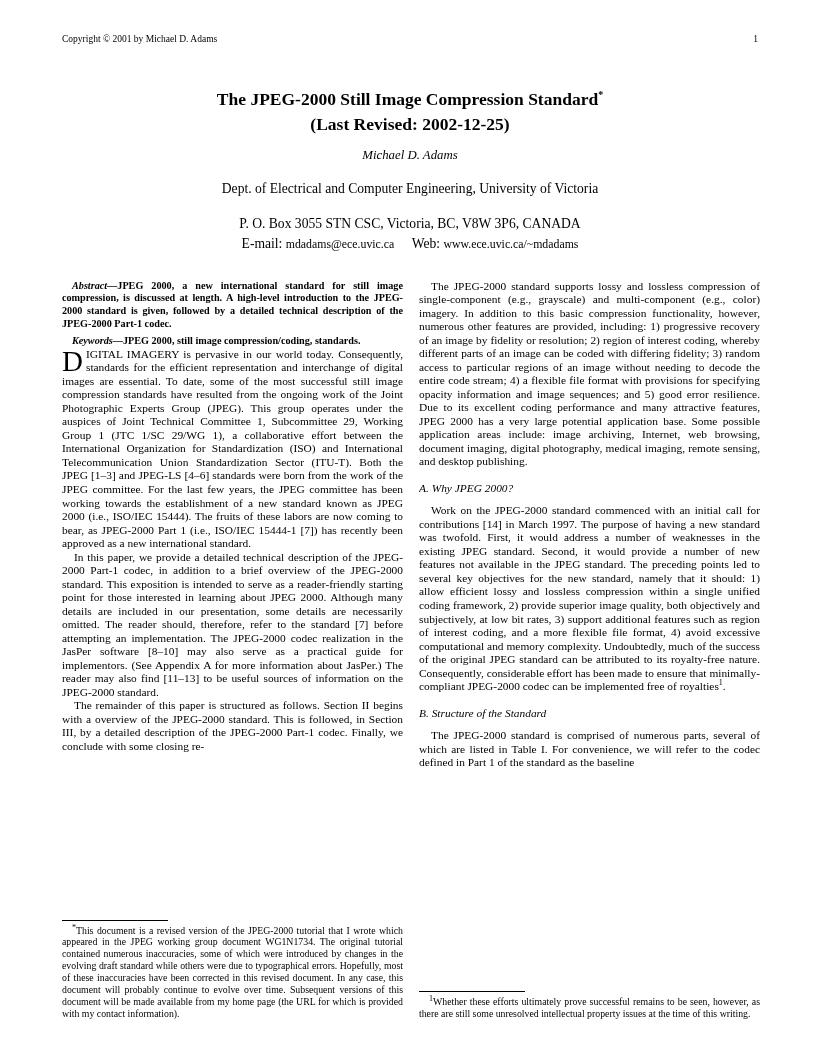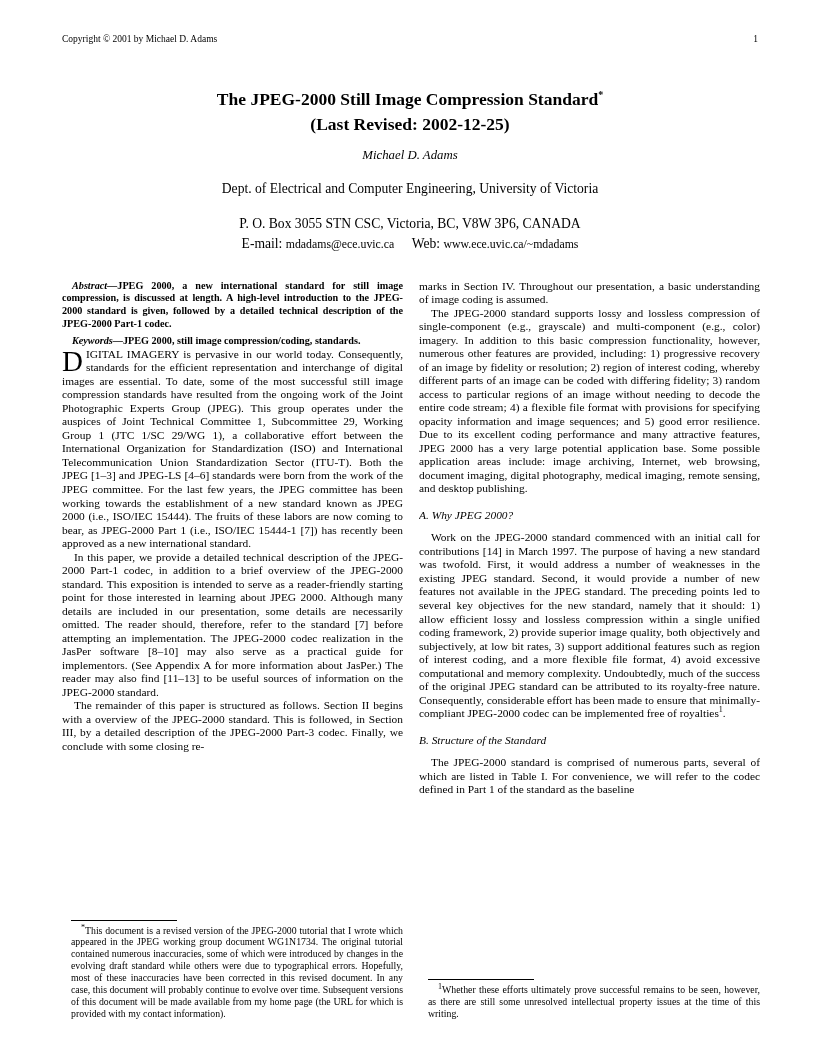--- a/index.html
+++ b/index.html
@@ -71,21 +71,21 @@
   .dropcap {
     float:left;
     font-size:29px;
     line-height:24px;
     padding-right:3px;
     padding-top:1px;
   }
   sup { font-size:8px; vertical-align:super; line-height:0; }
   .footnote-block {
     margin-top:auto;
-    font-size:9.8px; line-height:1.22;margin-left:9px;
+    font-size:9.8px; line-height:1.22;
   }
   .footnote-rule {
     width:106px; height:0;
     border-top:1px solid #000;
     margin-bottom:4px;
   }
   .footnote { text-indent:10px; }
 </style>
 </head>
 <body>
@@ -114,30 +114,29 @@
 
   <div class="columns">
 
     <div class="col">
       <p class="abstract"><span class="lbl-italic">Abstract—</span><span>JPEG 2000, a new international standard for still image compression, is discussed at length. A high-level introduction to the JPEG-2000 standard is given, followed by a detailed technical description of the JPEG-2000 Part-1 codec.</span></p>
       <p class="keywords"><span class="lbl-italic">Keywords—</span><span>JPEG 2000, still image compression/coding, standards.</span></p>
 
 
       <p class="noindent"><span class="dropcap">D</span><span>IGITAL IMAGERY</span><span> is pervasive in our world today. Consequently, standards for the efficient representation and interchange of digital images are essential. To date, some of the most successful still image compression standards have resulted from the ongoing work of the Joint Photographic Experts Group (JPEG). This group operates under the auspices of Joint Technical Committee 1, Subcommittee 29, Working Group 1 (JTC 1/SC 29/WG 1), a collaborative effort between the International Organization for Standardization (ISO) and International Telecommunication Union Standardization Sector (ITU-T). Both the JPEG [1–3] and JPEG-LS [4–6] standards were born from the work of the JPEG committee. For the last few years, the JPEG committee has been working towards the establishment of a new standard known as JPEG 2000 (i.e., ISO/IEC 15444). The fruits of these labors are now coming to bear, as JPEG-2000 Part 1 (i.e., ISO/IEC 15444-1 [7]) has recently been approved as a new international standard.</span></p>
       <p>In this paper, we provide a detailed technical description of the JPEG-2000 Part-1 codec, in addition to a brief overview of the JPEG-2000 standard. This exposition is intended to serve as a reader-friendly starting point for those interested in learning about JPEG 2000. Although many details are included in our presentation, some details are necessarily omitted. The reader should, therefore, refer to the standard [7] before attempting an implementation. The JPEG-2000 codec realization in the JasPer software [8–10] may also serve as a practical guide for implementors. (See Appendix A for more information about JasPer.) The reader may also find [11–13] to be useful sources of information on the JPEG-2000 standard.</p>
-      <p>The remainder of this paper is structured as follows. Section II begins with a overview of the JPEG-2000 standard. This is followed, in Section III, by a detailed description of the JPEG-2000 Part-3 codec. Finally, we conclude with some closing re-</p>
+      <p>The remainder of this paper is structured as follows. Section II begins with a overview of the JPEG-2000 standard. This is followed, in Section III, by a detailed description of the JPEG-2000 Part-1 codec. Finally, we conclude with some closing re-</p>
 
       <div class="footnote-block">
         <div class="footnote-rule"></div>
         <p class="footnote"><sup>*</sup><span>This document is a revised version of the JPEG-2000 tutorial that I wrote which appeared in the JPEG working group document WG1N1734. The original tutorial contained numerous inaccuracies, some of which were introduced by changes in the evolving draft standard while others were due to typographical errors. Hopefully, most of these inaccuracies have been corrected in this revised document. In any case, this document will probably continue to evolve over time. Subsequent versions of this document will be made available from my home page (the URL for which is provided with my contact information).</span></p>
       </div>
     </div>
 
     <div class="col">
-      <p class="noindent">marks in Section IV. Throughout our presentation, a basic understanding of image coding is assumed.</p>
 
 
       <p>The JPEG-2000 standard supports lossy and lossless compression of single-component (e.g., grayscale) and multi-component (e.g., color) imagery. In addition to this basic compression functionality, however, numerous other features are provided, including: 1) progressive recovery of an image by fidelity or resolution; 2) region of interest coding, whereby different parts of an image can be coded with differing fidelity; 3) random access to particular regions of an image without needing to decode the entire code stream; 4) a flexible file format with provisions for specifying opacity information and image sequences; and 5) good error resilience. Due to its excellent coding performance and many attractive features, JPEG 2000 has a very large potential application base. Some possible application areas include: image archiving, Internet, web browsing, document imaging, digital photography, medical imaging, remote sensing, and desktop publishing.</p>
 
       <h3 class="subsection-heading">A. Why JPEG 2000?</h3>
 
       <p><span>Work on the JPEG-2000 standard commenced with an initial call for contributions [14] in March 1997. The purpose of having a new standard was twofold. First, it would address a number of weaknesses in the existing JPEG standard. Second, it would provide a number of new features not available in the JPEG standard. The preceding points led to several key objectives for the new standard, namely that it should: 1) allow efficient lossy and lossless compression within a single unified coding framework, 2) provide superior image quality, both objectively and subjectively, at low bit rates, 3) support additional features such as region of interest coding, and a more flexible file format, 4) avoid excessive computational and memory complexity. Undoubtedly, much of the success of the original JPEG standard can be attributed to its royalty-free nature. Consequently, considerable effort has been made to ensure that minimally-compliant JPEG-2000 codec can be implemented free of royalties</span><sup>1</sup><span>.</span></p>
 
       <h3 class="subsection-heading">B. Structure of the Standard</h3>
 

